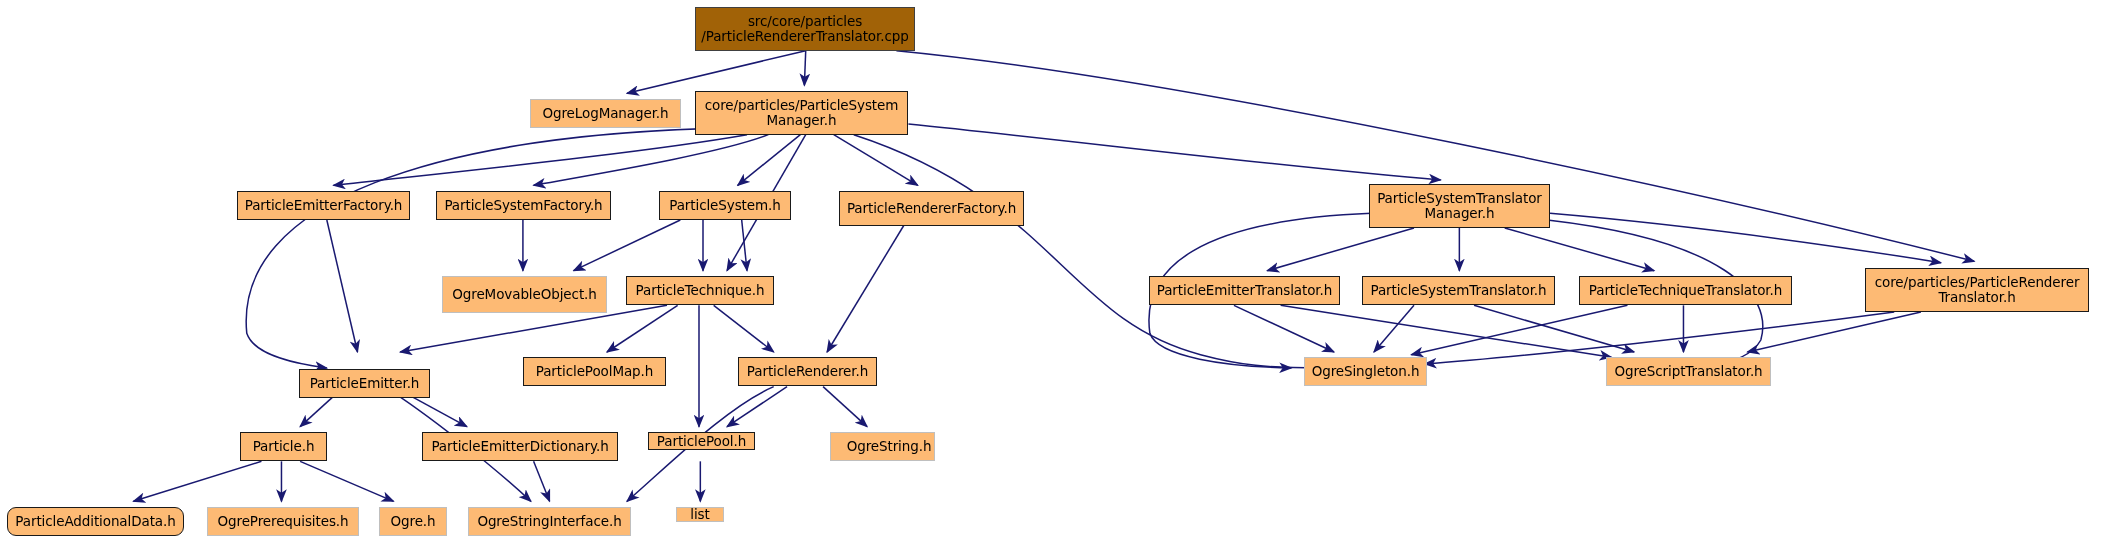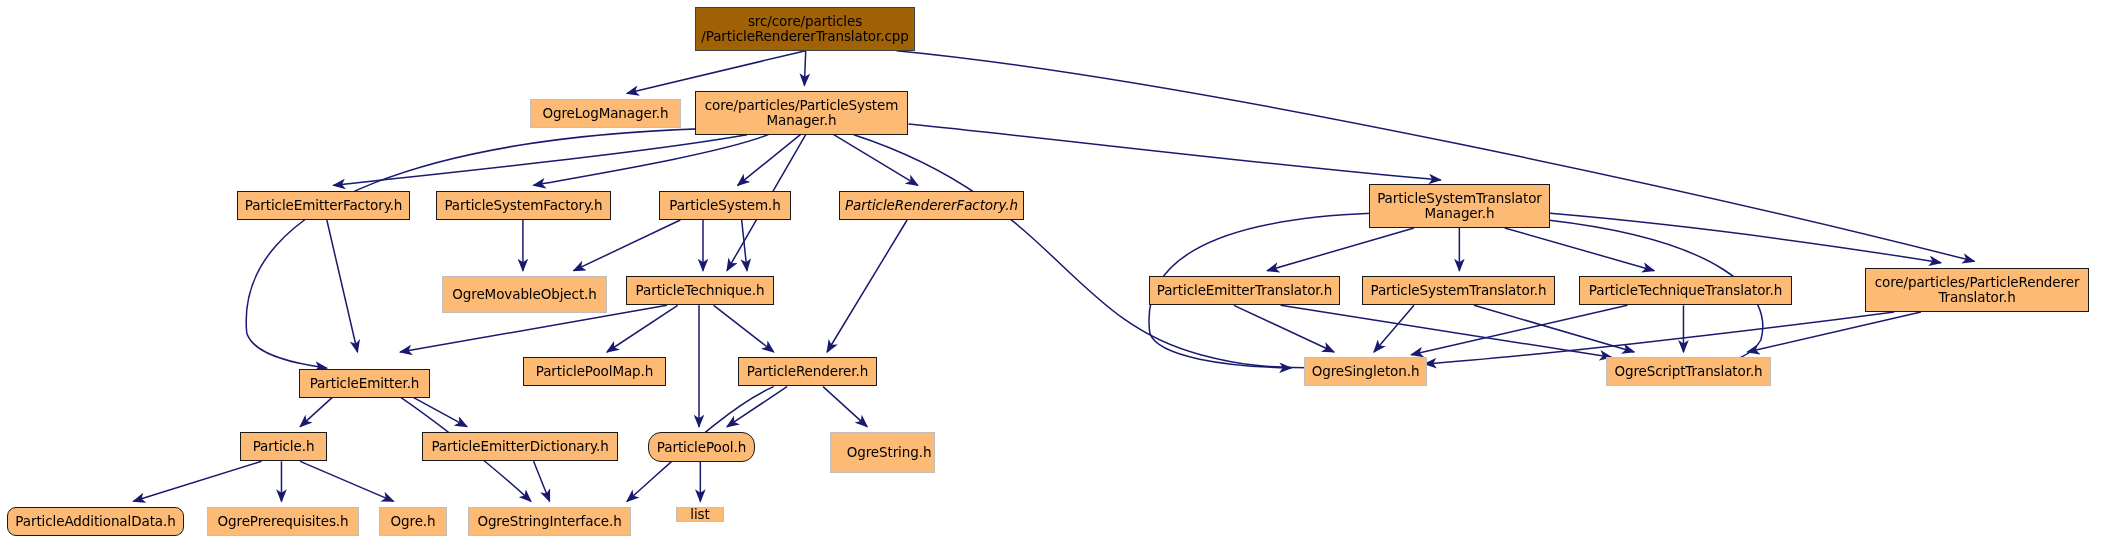--- a/index.html
+++ b/index.html
@@ -139,36 +139,36 @@
   <div class="node root" style="left: 695px; top: 7px; width: 220px; height: 44px; font-size: 13.5px;">src/core/particles
 /ParticleRendererTranslator.cpp</div>
   <div class="node" style="left: 530px; top: 99px; width: 151px; height: 29px; font-size: 13.5px;">OgreLogManager.h</div>
   <div class="node strong" style="left: 695px; top: 91px; width: 213px; height: 44px; font-size: 13.5px;">core/particles/ParticleSystem
 Manager.h</div>
   <div class="node strong" style="left: 1369px; top: 184px; width: 181px; height: 44px; font-size: 13.5px;">ParticleSystemTranslator
 Manager.h</div>
   <div class="node strong" style="left: 237px; top: 191px; width: 173px; height: 29px; font-size: 13.5px;">ParticleEmitterFactory.h</div>
   <div class="node strong" style="left: 436px; top: 191px; width: 175px; height: 29px; font-size: 13.5px;">ParticleSystemFactory.h</div>
   <div class="node strong" style="left: 635px; top: 191px; width: 132px; height: 29px; font-size: 13.5px; margin-left: 24px;">ParticleSystem.h</div>
-  <div class="node strong" style="left: 839px; top: 191px; width: 185px; height: 29px; font-size: 13.5px; font-style: italic;">ParticleRendererFactory.h</div>
+  <div class="node strong" style="left: 839px; top: 191px; width: 185px; height: 35px; font-size: 13.5px;">ParticleRendererFactory.h</div>
   <div class="node strong" style="left: 1149px; top: 276px; width: 191px; height: 29px; font-size: 13.5px;">ParticleEmitterTranslator.h</div>
   <div class="node strong" style="left: 1362px; top: 276px; width: 193px; height: 29px; font-size: 13.5px;">ParticleSystemTranslator.h</div>
   <div class="node strong" style="left: 1579px; top: 276px; width: 213px; height: 29px; font-size: 13.5px;">ParticleTechniqueTranslator.h</div>
   <div class="node strong" style="left: 1865px; top: 268px; width: 224px; height: 44px; font-size: 13.5px;">core/particles/ParticleRenderer
 Translator.h</div>
   <div class="node" style="left: 442px; top: 276px; width: 165px; height: 37px; font-size: 13.5px;">OgreMovableObject.h</div>
   <div class="node strong" style="left: 626px; top: 276px; width: 148px; height: 29px; font-size: 13.5px;">ParticleTechnique.h</div>
   <div class="node" style="left: 1297px; top: 357px; width: 123px; height: 29px; font-size: 13.5px; margin-left: 7px;">OgreSingleton.h</div>
   <div class="node" style="left: 1606px; top: 357px; width: 165px; height: 29px; font-size: 13.5px;">OgreScriptTranslator.h</div>
   <div class="node strong" style="left: 299px; top: 357px; width: 131px; height: 29px; font-size: 13.5px; margin-top: 12px;">ParticleEmitter.h</div>
   <div class="node strong" style="left: 523px; top: 357px; width: 143px; height: 29px; font-size: 13.5px;">ParticlePoolMap.h</div>
   <div class="node strong" style="left: 738px; top: 357px; width: 139px; height: 29px; font-size: 13.5px;">ParticleRenderer.h</div>
   <div class="node strong" style="left: 240px; top: 432px; width: 87px; height: 29px; font-size: 13.5px;">Particle.h</div>
   <div class="node strong" style="left: 422px; top: 432px; width: 196px; height: 29px; font-size: 13.5px;">ParticleEmitterDictionary.h</div>
-  <div class="node strong" style="left: 648px; top: 432px; width: 107px; height: 30px; font-size: 13.5px; border-radius: 13px;">ParticlePool.h</div>
-  <div class="node" style="left: 830px; top: 432px; width: 105px; height: 41px; font-size: 13.5px; padding-left: 16px;">OgreString.h</div>
+  <div class="node strong" style="left: 648px; top: 432px; width: 107px; height: 18px; font-size: 13.5px;">ParticlePool.h</div>
+  <div class="node" style="left: 830px; top: 432px; width: 105px; height: 29px; font-size: 13.5px; padding-left: 16px;">OgreString.h</div>
   <div class="node strong" style="left: 7px; top: 507px; width: 177px; height: 29px; font-size: 13.5px; border-radius: 9px;">ParticleAdditionalData.h</div>
   <div class="node" style="left: 207px; top: 507px; width: 152px; height: 29px; font-size: 13.5px;">OgrePrerequisites.h</div>
   <div class="node" style="left: 379px; top: 507px; width: 68px; height: 29px; font-size: 13.5px;">Ogre.h</div>
   <div class="node" style="left: 468px; top: 507px; width: 163px; height: 29px; font-size: 13.5px;">OgreStringInterface.h</div>
   <div class="node" style="left: 676px; top: 507px; width: 48px; height: 15px; font-size: 13.5px;">list</div>
 
 </div>
 
 </body></html>

